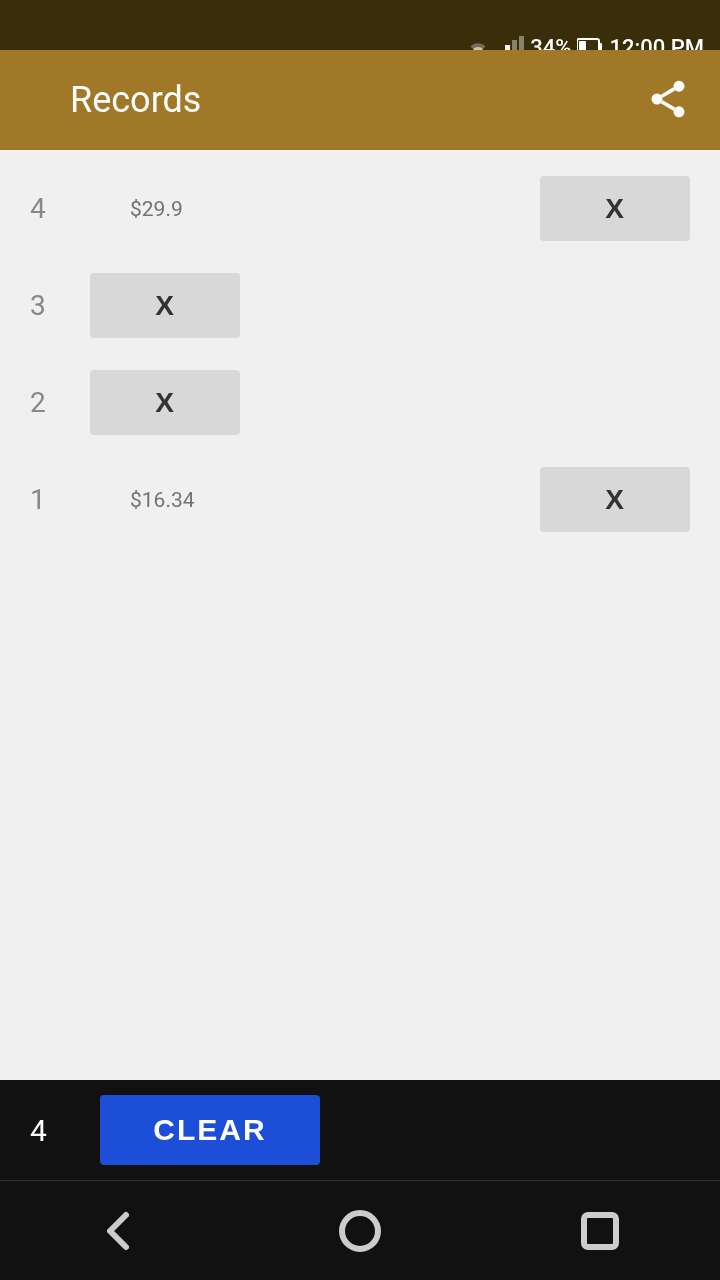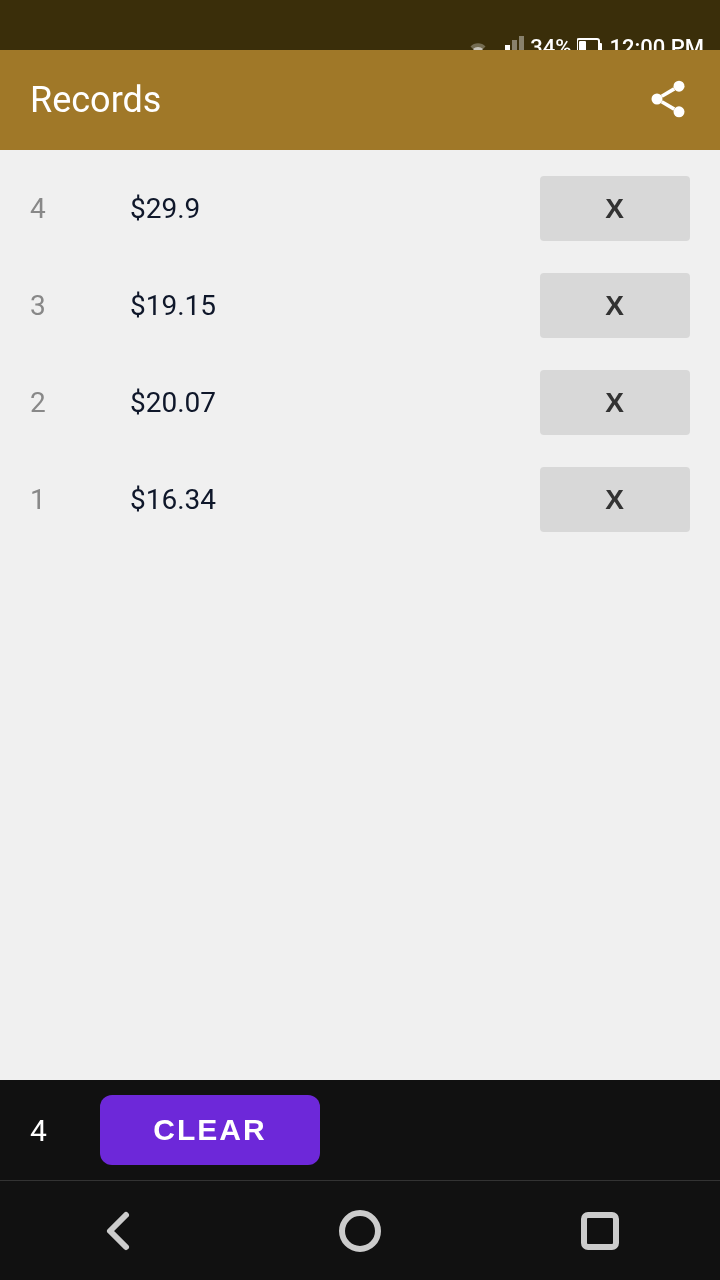--- a/index.html
+++ b/index.html
@@ -48,20 +48,21 @@
       align-items: center;
       justify-content: space-between;
       padding: 0 30px;
       flex-shrink: 0;
     }
 
     .app-bar-title {
       color: white;
       font-size: 36px;
       font-weight: 400;
+      margin-left: 40px;
     }
 
     .share-icon svg {
       width: 44px;
       height: 44px;
       fill: white;
     }
 
     
     .records-list {
@@ -79,22 +80,22 @@
     }
 
     .record-number {
       color: #888;
       font-size: 28px;
       width: 60px;
       flex-shrink: 0;
     }
 
     .record-amount {
-      color: #0f172a;
-      font-size: 28px;
+      color: #737373;
+      font-size: 21px;
       flex: 1;
       padding-left: 40px;
     }
 
     .delete-btn {
       background: #d8d8d8;
       border: none;
       width: 150px;
       height: 65px;
       font-size: 28px;
@@ -123,30 +124,30 @@
     }
 
     .total-amount {
       color: white;
       font-size: 30px;
       flex: 1;
       text-align: center;
     }
 
     .clear-btn {
-      background: #6d28d9;
+      background: #1d4ed8;
       border: none;
       color: white;
       font-size: 30px;
       font-weight: 700;
       letter-spacing: 2px;
       padding: 0 40px;
       height: 70px;
       cursor: pointer;
-      border-radius: 12px;
+      border-radius: 4px;
       min-width: 220px;
     }
 
     
     .nav-bar {
       background: #111;
       height: 100px;
       display: flex;
       align-items: center;
       justify-content: space-around;
@@ -220,26 +221,24 @@
 </div>
 
 <div class="records-list">
   <div class="record-row">
     <span class="record-number">4</span>
     <span class="record-amount">$29.9</span>
     <button class="delete-btn">X</button>
   </div>
   <div class="record-row">
     <span class="record-number">3</span>
-    <span class="record-amount">$19.15</span>
     <button class="delete-btn">X</button>
   </div>
   <div class="record-row">
     <span class="record-number">2</span>
-    <span class="record-amount">$20.07</span>
     <button class="delete-btn">X</button>
   </div>
   <div class="record-row">
     <span class="record-number">1</span>
     <span class="record-amount">$16.34</span>
     <button class="delete-btn">X</button>
   </div>
 </div>
 
 <div class="bottom-bar">

